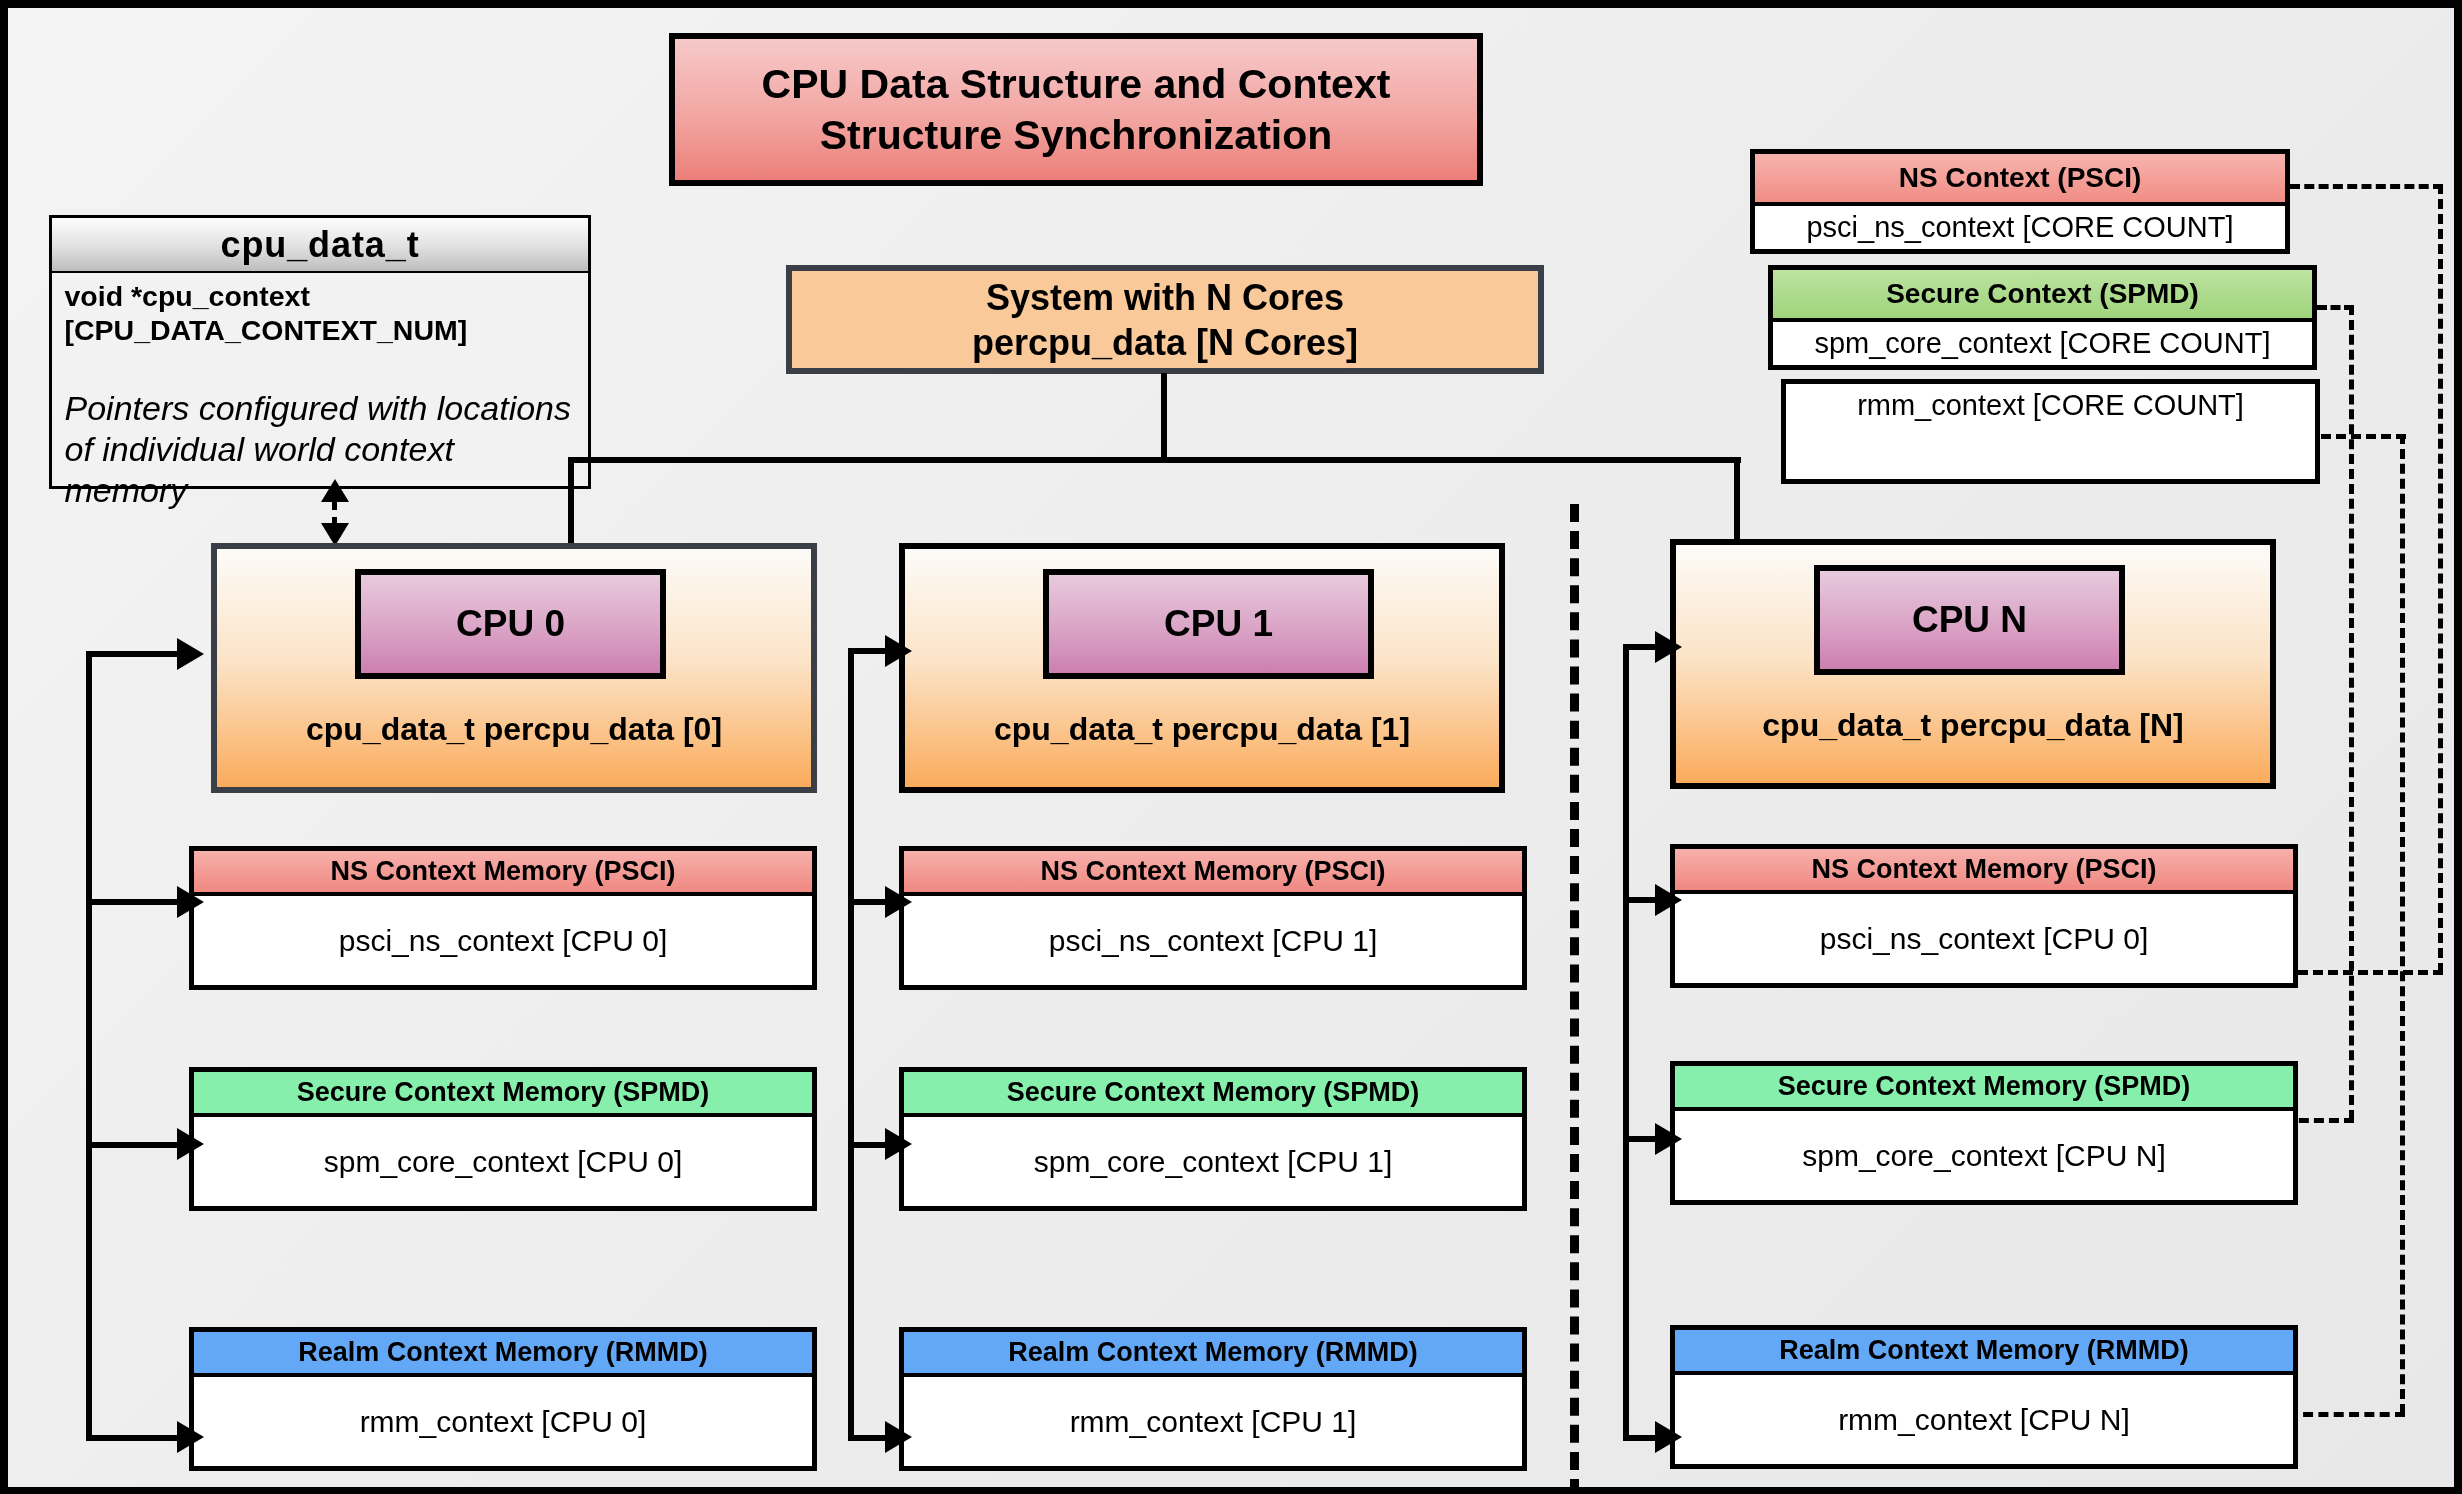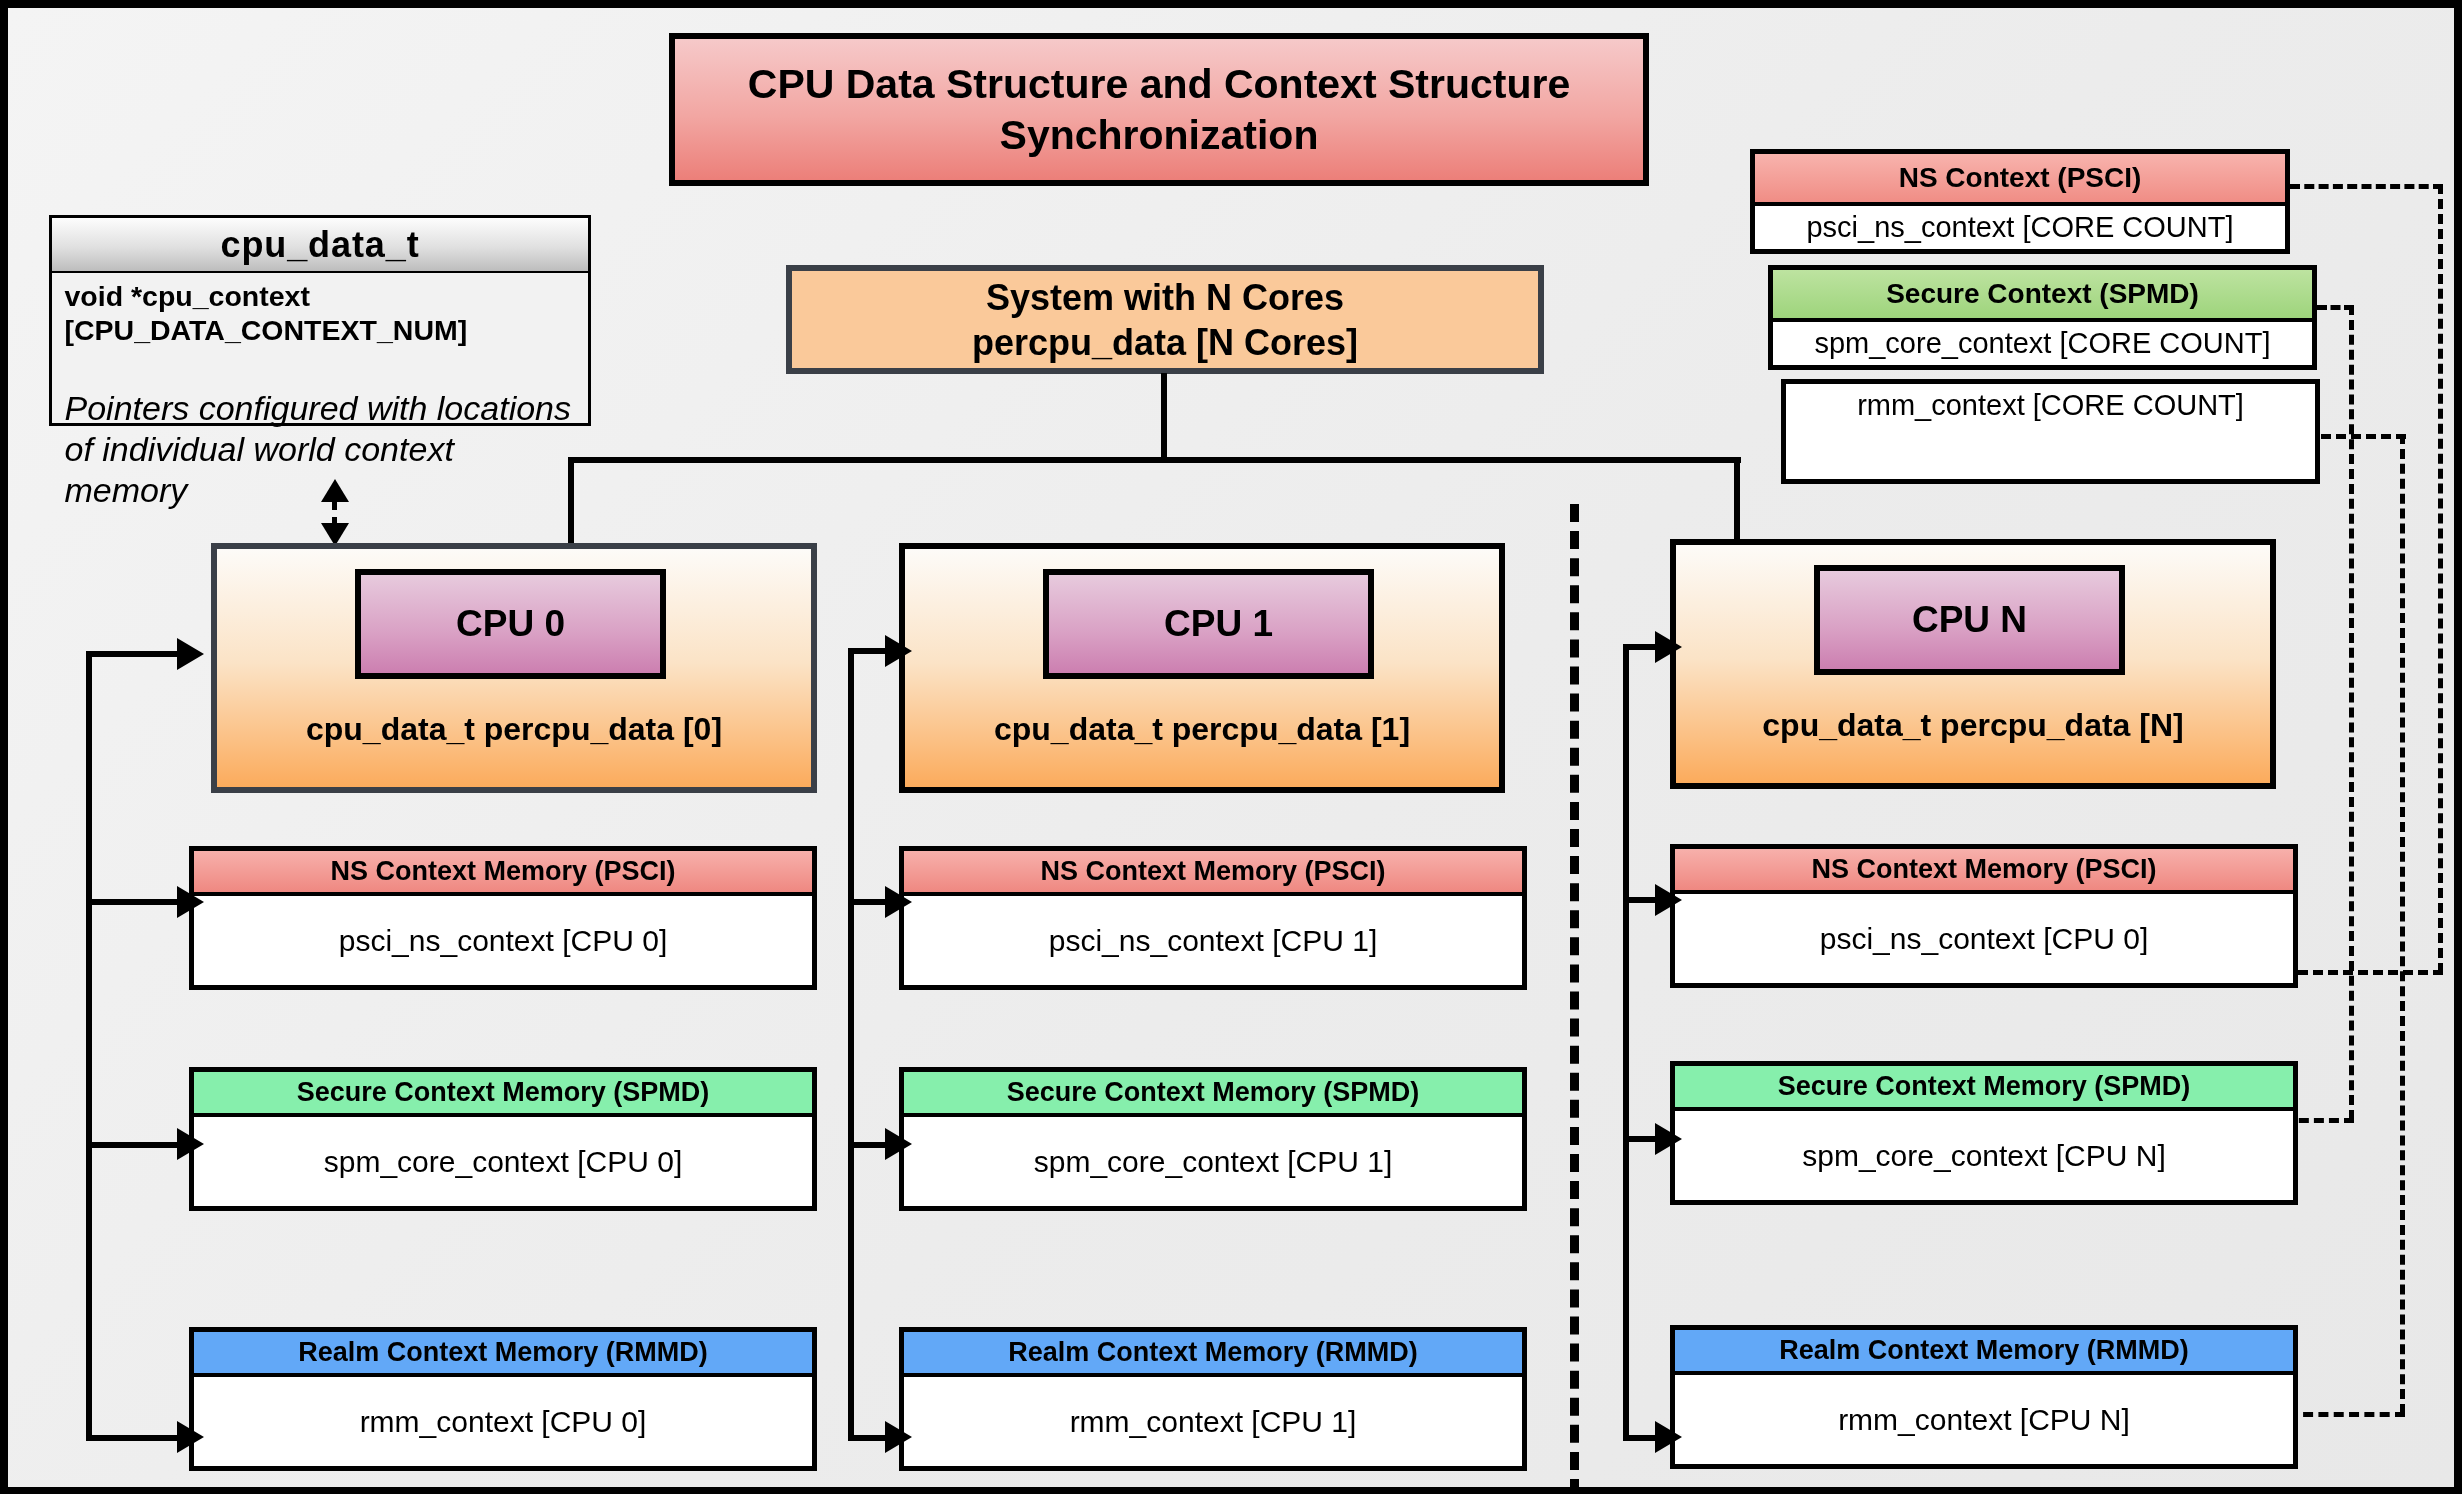--- a/index.html
+++ b/index.html
@@ -6,29 +6,29 @@
   #canvas{
     position:relative;width:2462px;height:1495px;
     background:linear-gradient(135deg,#f4f4f4 0%,#ececec 55%,#e8e8e8 100%);
     border:8px solid #000;box-sizing:border-box;
     font-family:"Liberation Sans",sans-serif;overflow:hidden;
   }
   .box{position:absolute;box-sizing:border-box;}
 
   
   #title{
-    left:661px;top:25px;width:980px;height:153px;
+    left:661px;top:25px;width:814px;height:153px;
     border:6.2px solid #000;
     background:linear-gradient(180deg,#f6c9c9 0%,#f2a6a2 55%,#ec7f79 100%);
     display:flex;align-items:center;justify-content:center;text-align:center;
     font-size:41px;font-weight:bold;color:#000;line-height:1.22;padding:0 16px;
   }
 
   
-  #cpudata{left:41px;top:207px;width:542px;height:211px;border:3.6px solid #000;background:#f2f2f2;}
+  #cpudata{left:41px;top:207px;width:542px;height:274px;border:3.6px solid #000;background:#f2f2f2;}
   #cpudata .hdr{
     height:53px;border-bottom:2.7px solid #000;
     background:linear-gradient(180deg,#fdfdfd 0%,#e0e0e0 55%,#bdbdbd 100%);
     display:flex;align-items:center;justify-content:center;
     font-size:36px;font-weight:bold;letter-spacing:0.9px;
   }
   #cpudata .body{padding:7.1px 10.7px 0 12.5px;}
   #cpudata .l1{font-size:28.5px;font-weight:bold;line-height:1.18;}
   #cpudata .note{font-size:34px;font-style:italic;line-height:1.2;margin-top:41px;}
 

